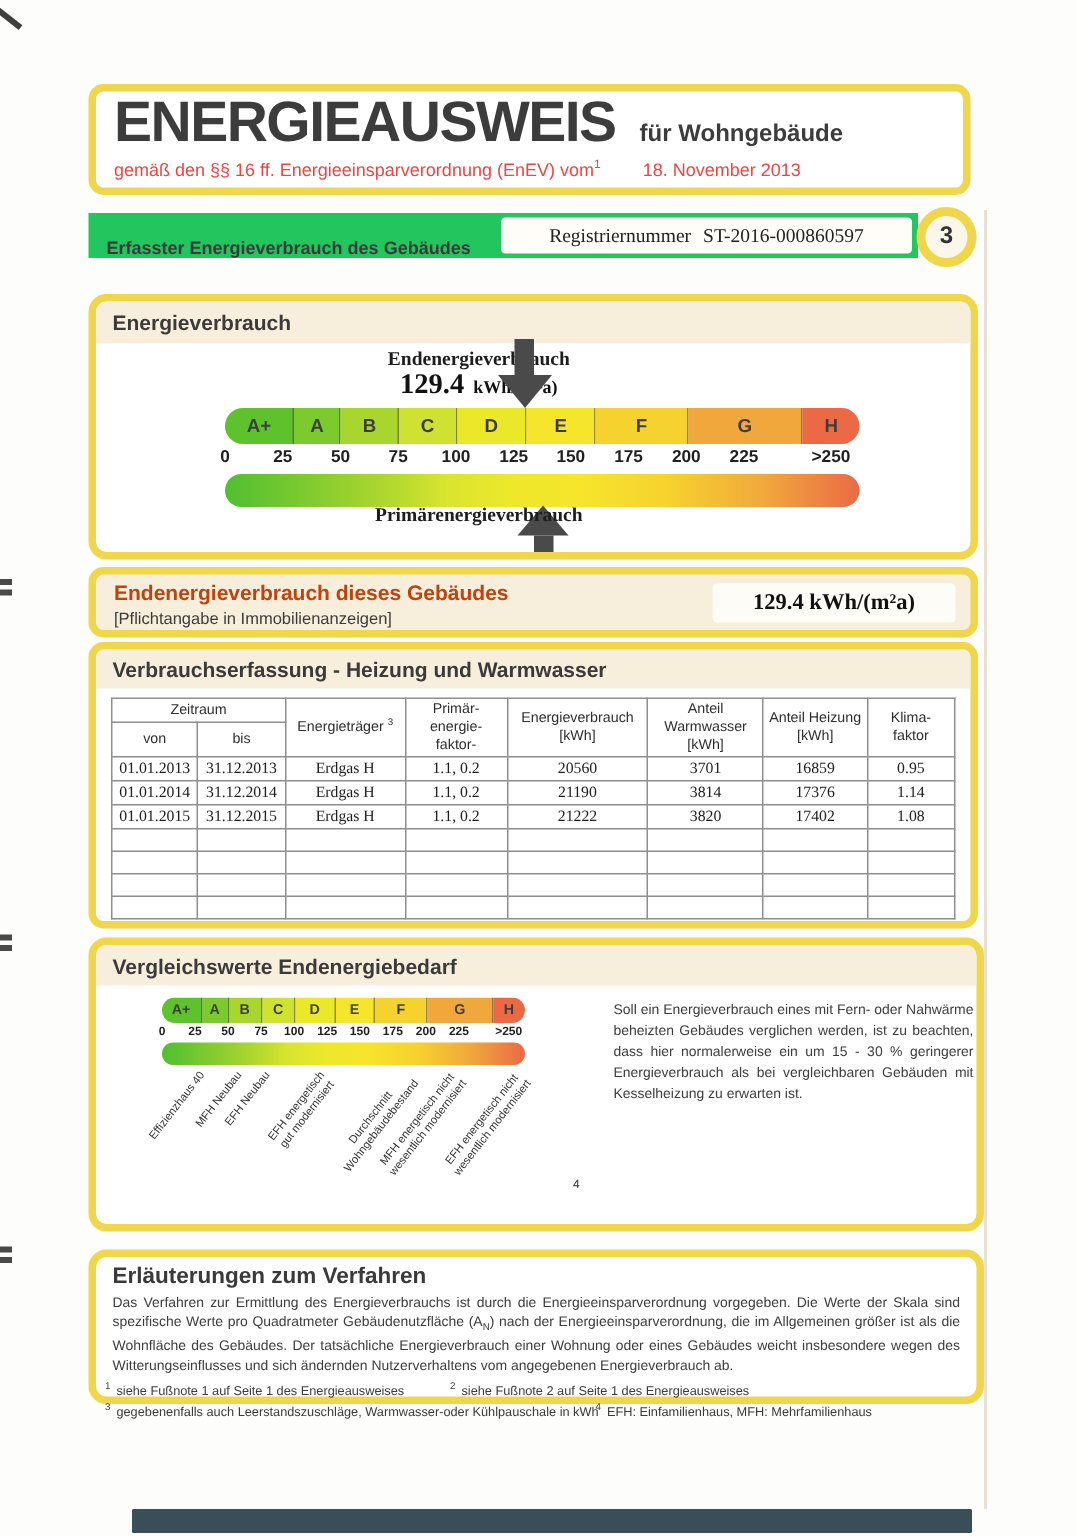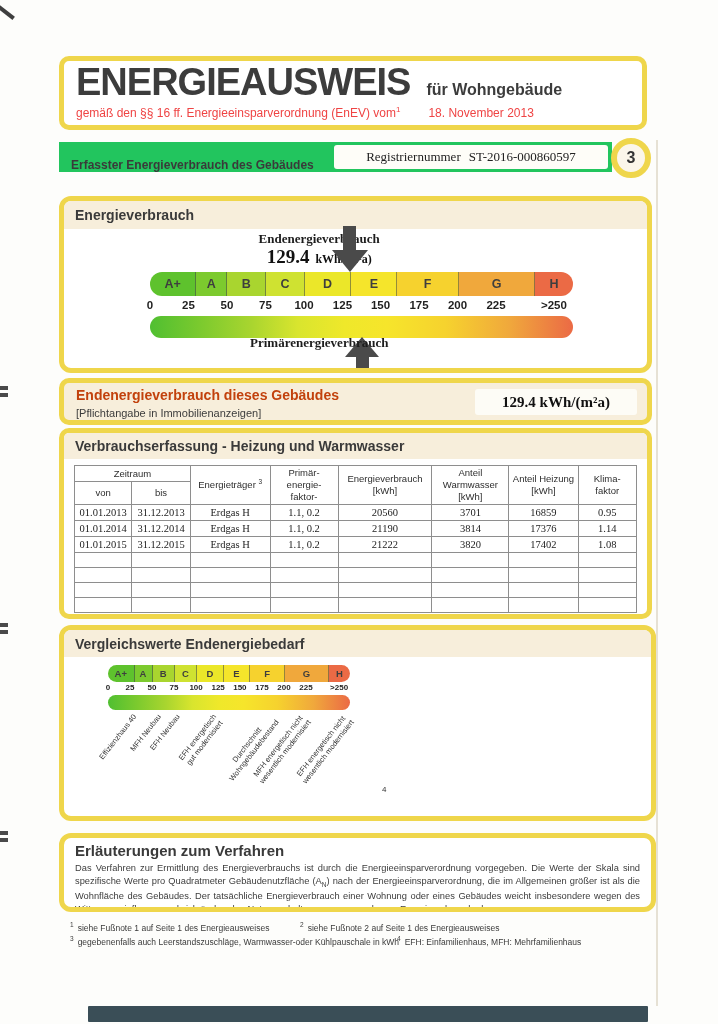--- a/index.html
+++ b/index.html
@@ -93,21 +93,21 @@
   .vlabels { position:relative; height:104px; margin-top:3px; }
   .vlabel { position:absolute; top:0; width:0; }
   .vlabel > span { position:absolute; top:0; right:0; display:block; transform:rotate(-52deg); transform-origin:top right;
                    white-space:nowrap; text-align:center; font-size:7.5px; line-height:1.15; color:#333; }
   .vlabel .l2 { display:block; }
   .cmp-note4 { position:absolute; left:318px; top:128px; font-size:8px; color:#333; }
   .cmp-text { position:absolute; left:345px; top:10px; width:240px; font-size:9.3px; line-height:1.5;
               text-align:justify; color:#3c3c3c; }
 
   
-  .exp-box { left:59px; top:833px; width:597px; height:79px; padding:4px 11px; }
+  .exp-box { left:59px; top:833px; width:597px; height:103px; padding:4px 11px; }
   .exp-title { font-size:15px; font-weight:bold; color:#3a3a3a; margin-bottom:3px; }
   .exp-body { font-size:9.3px; line-height:1.45; text-align:justify; color:#3c3c3c; }
   .exp-body sub { font-size:6.5px; }
 
   
   .footnotes { position:absolute; left:60px; top:921px; width:590px; font-size:8.5px; color:#3a3a3a; }
   .fn-row { position:relative; height:14px; }
   .fn { position:absolute; white-space:nowrap; }
   .fn sup { font-size:6.5px; margin-right:4px; }
 
@@ -400,20 +400,21 @@
           <div class="vlabel" style="left:79%">
               <span><span class="l1">MFH energetisch nicht</span><span class="l2">wesentlich modernisiert</span></span>
             </div>
           <div class="vlabel" style="left:97%">
               <span><span class="l1">EFH energetisch nicht</span><span class="l2">wesentlich modernisiert</span></span>
             </div>
         </div>
       </div>
       <div class="cmp-note4">4</div>
       <div class="cmp-text">
+        <p>Soll ein Energieverbrauch eines mit Fern- oder Nahwärme beheizten Gebäudes verglichen werden, ist zu beachten, dass hier normalerweise ein um 15 - 30 % geringerer Energieverbrauch als bei vergleichbaren Gebäuden mit Kesselheizung zu erwarten ist.</p>
       </div>
     </div>
   </div>
 
   <div class="ybox exp-box">
     <div class="exp-title">Erläuterungen zum Verfahren</div>
     <div class="exp-body">
       <span>Das Verfahren zur Ermittlung des Energieverbrauchs ist durch die Energieeinsparverordnung vorgegeben. Die Werte der Skala sind spezifische Werte pro Quadratmeter Gebäudenutzfläche (A</span><sub>N</sub><span>) nach der Energieeinsparverordnung, die im Allgemeinen größer ist als die Wohnfläche des Gebäudes. Der tatsächliche Energieverbrauch einer Wohnung oder eines Gebäudes weicht insbesondere wegen des Witterungseinflusses und sich ändernden Nutzerverhaltens vom angegebenen Energieverbrauch ab.</span>
     </div>
   </div>

